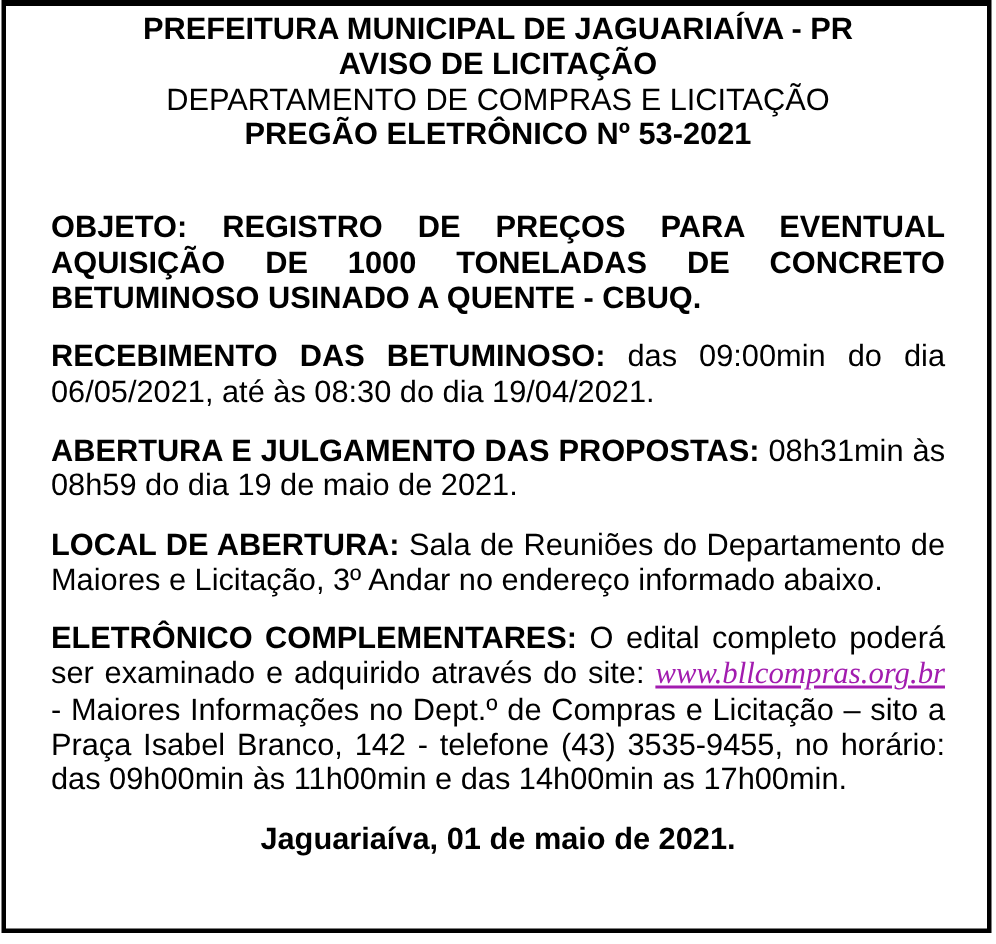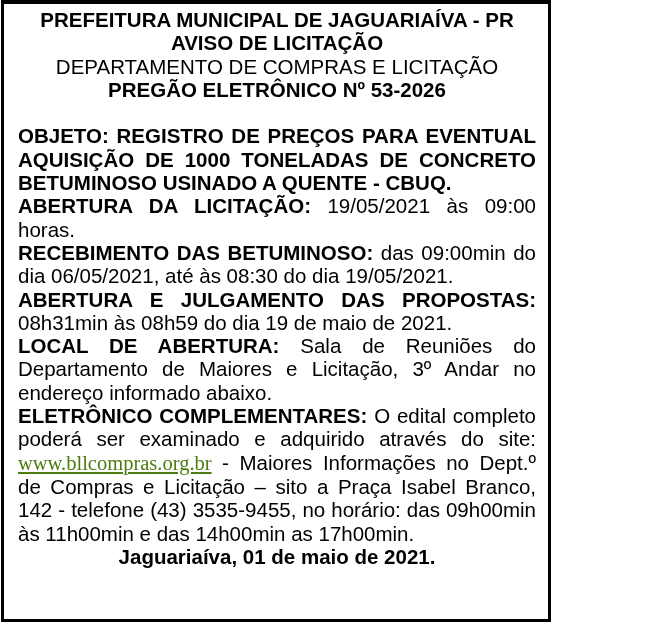--- a/index.html
+++ b/index.html
@@ -12,65 +12,62 @@
     width: 664px;
     height: 629px;
     overflow: hidden;
     font-family: "Liberation Sans", "DejaVu Sans", sans-serif;
     color: #000000;
   }
   .sheet {
     position: absolute;
     left: 1px;
     top: 0;
-    width: 550px;
+    width: 660px;
     height: 622px;
     box-sizing: border-box;
     border: 3px solid #000000;
     border-top-width: 4px;
     padding: 4px 12px 0 14px;
     font-size: 20.5px;
     line-height: 23.3px;
     background: #ffffff;
   }
   .center { text-align: center; }
   .bold   { font-weight: bold; }
-  .para   { margin: 0; text-align: justify; }
+  .para   { margin: 16px; text-align: justify; }
   .spacer { height: 23.3px; }
   .link {
     font-family: "Liberation Serif", "DejaVu Serif", serif;
     text-decoration: underline;
-    color: #4d7c0f;
+    color: #a21caf;
+    font-style: italic;
   }
 </style>
 </head>
 <body>
 
 <div class="sheet">
 
   <div class="center bold">PREFEITURA MUNICIPAL DE JAGUARIAÍVA - PR</div>
 
   <div class="center bold">AVISO DE LICITAÇÃO</div>
 
   <div class="center">DEPARTAMENTO DE COMPRAS E LICITAÇÃO</div>
 
-  <div class="center bold">PREGÃO ELETRÔNICO Nº 53-2026</div>
+  <div class="center bold">PREGÃO ELETRÔNICO Nº 53-2021</div>
 
   <div class="spacer"></div>
 
   <p class="para bold">OBJETO: REGISTRO DE PREÇOS PARA EVENTUAL AQUISIÇÃO DE 1000 TONELADAS DE CONCRETO BETUMINOSO USINADO A QUENTE - CBUQ.</p>
 
-  <p class="para">
-    <span class="bold">ABERTURA DA LICITAÇÃO:</span>
-    <span>19/05/2021 às 09:00 horas.</span>
-  </p>
 
   <p class="para">
     <span class="bold">RECEBIMENTO DAS BETUMINOSO:</span>
-    <span>das 09:00min do dia 06/05/2021, até às 08:30 do dia 19/05/2021.</span>
+    <span>das 09:00min do dia 06/05/2021, até às 08:30 do dia 19/04/2021.</span>
   </p>
 
   <p class="para">
     <span class="bold">ABERTURA E JULGAMENTO DAS PROPOSTAS:</span>
     <span>08h31min às 08h59 do dia 19 de maio de 2021.</span>
   </p>
 
 
   <p class="para">
     <span class="bold">LOCAL DE ABERTURA:</span>

